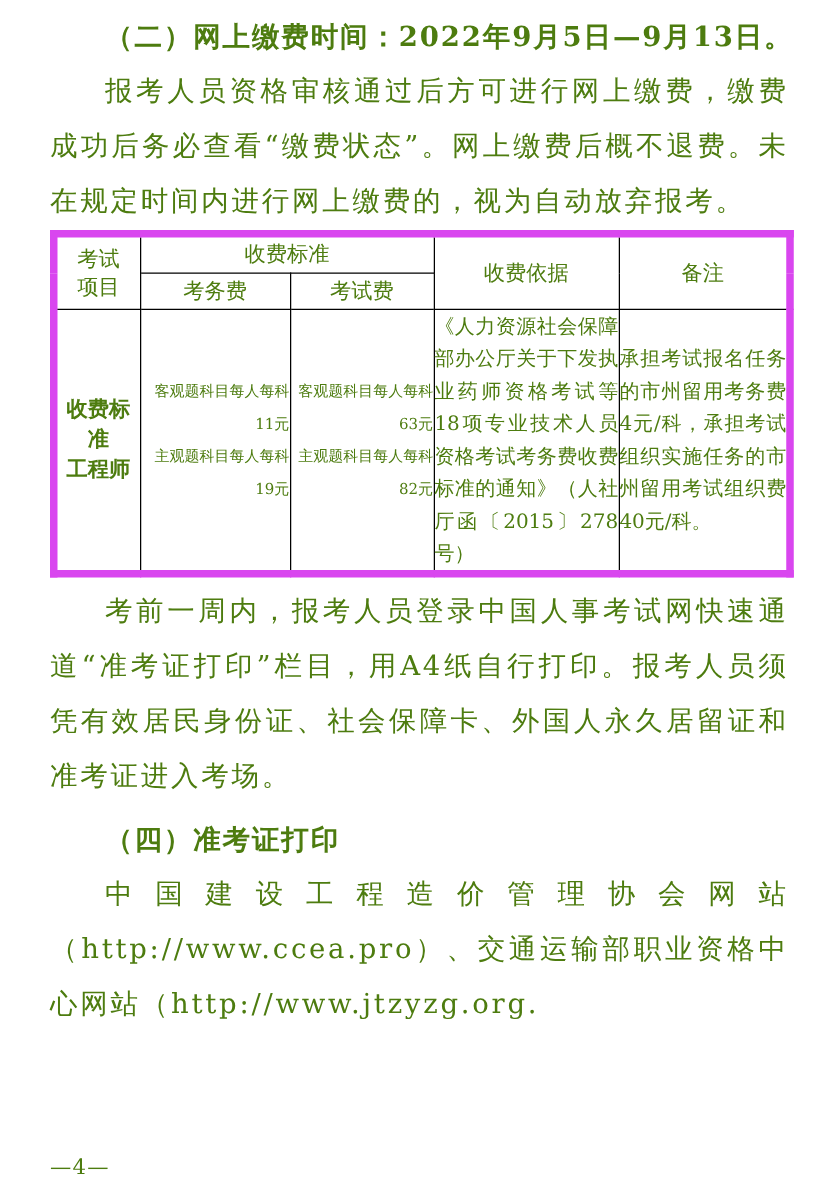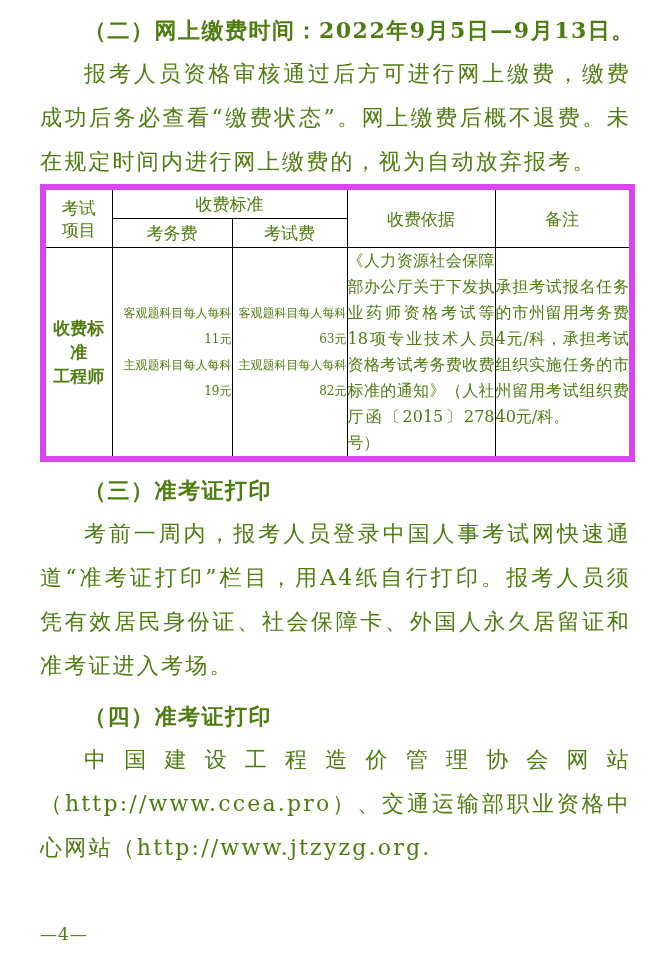--- a/index.html
+++ b/index.html
@@ -146,21 +146,20 @@
           <td class="cell-fee">客观题科目每人每科63元
 主观题科目每人每科82元</td>
           <td class="cell-basis">《人力资源社会保障部办公厅关于下发执业药师资格考试等18项专业技术人员资格考试考务费收费标准的通知》（人社厅函〔2015〕278号）</td>
           <td class="cell-remark">承担考试报名任务的市州留用考务费4元/科，承担考试组织实施任务的市州留用考试组织费40元/科。</td>
         </tr>
       </tbody>
     </table>
 
     <div class="spacer-sm"></div>
 
-    <p class="heading">（三）准考证打印</p>
 
     <p class="para">考前一周内，报考人员登录中国人事考试网快速通道“准考证打印”栏目，用A4纸自行打印。报考人员须凭有效居民身份证、社会保障卡、外国人永久居留证和准考证进入考场。</p>
 
     <div class="spacer-sm"></div>
 
     <p class="heading">（四）准考证打印</p>
 
 
     <p class="para">中国建设工程造价管理协会网站（http://www.ccea.pro）、交通运输部职业资格中心网站（http://www.jtzyzg.org.</p>
 

